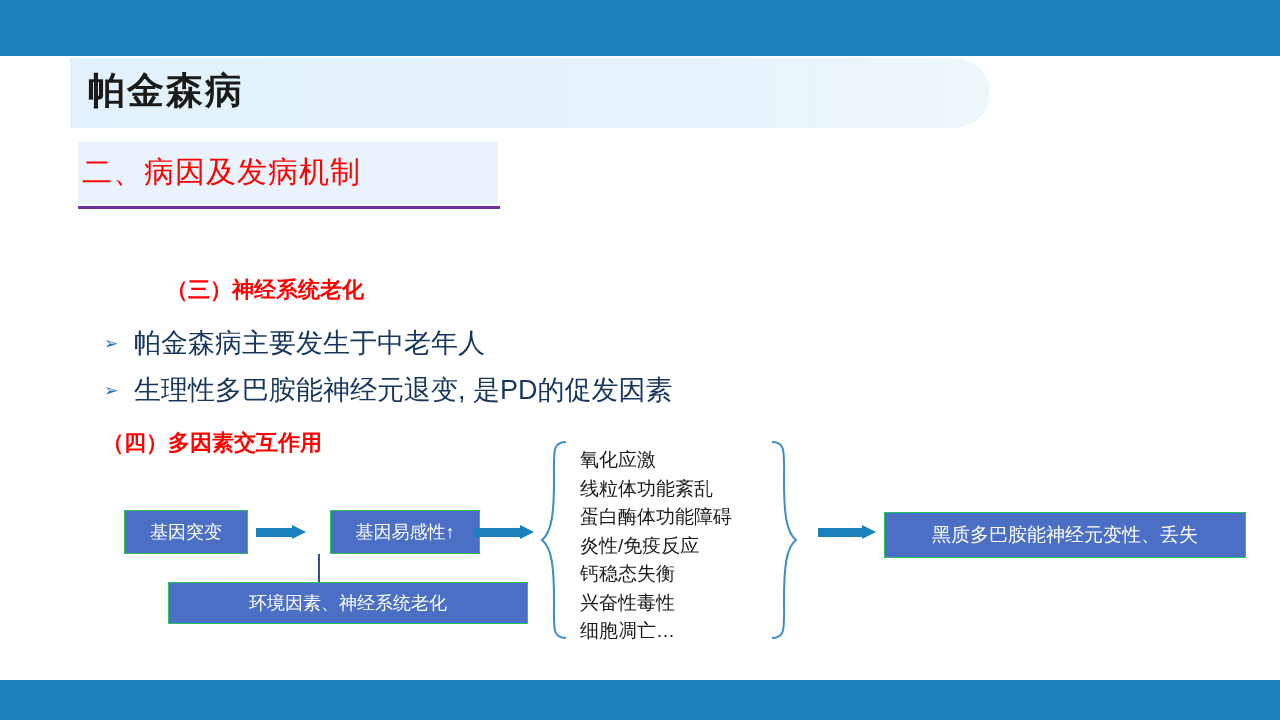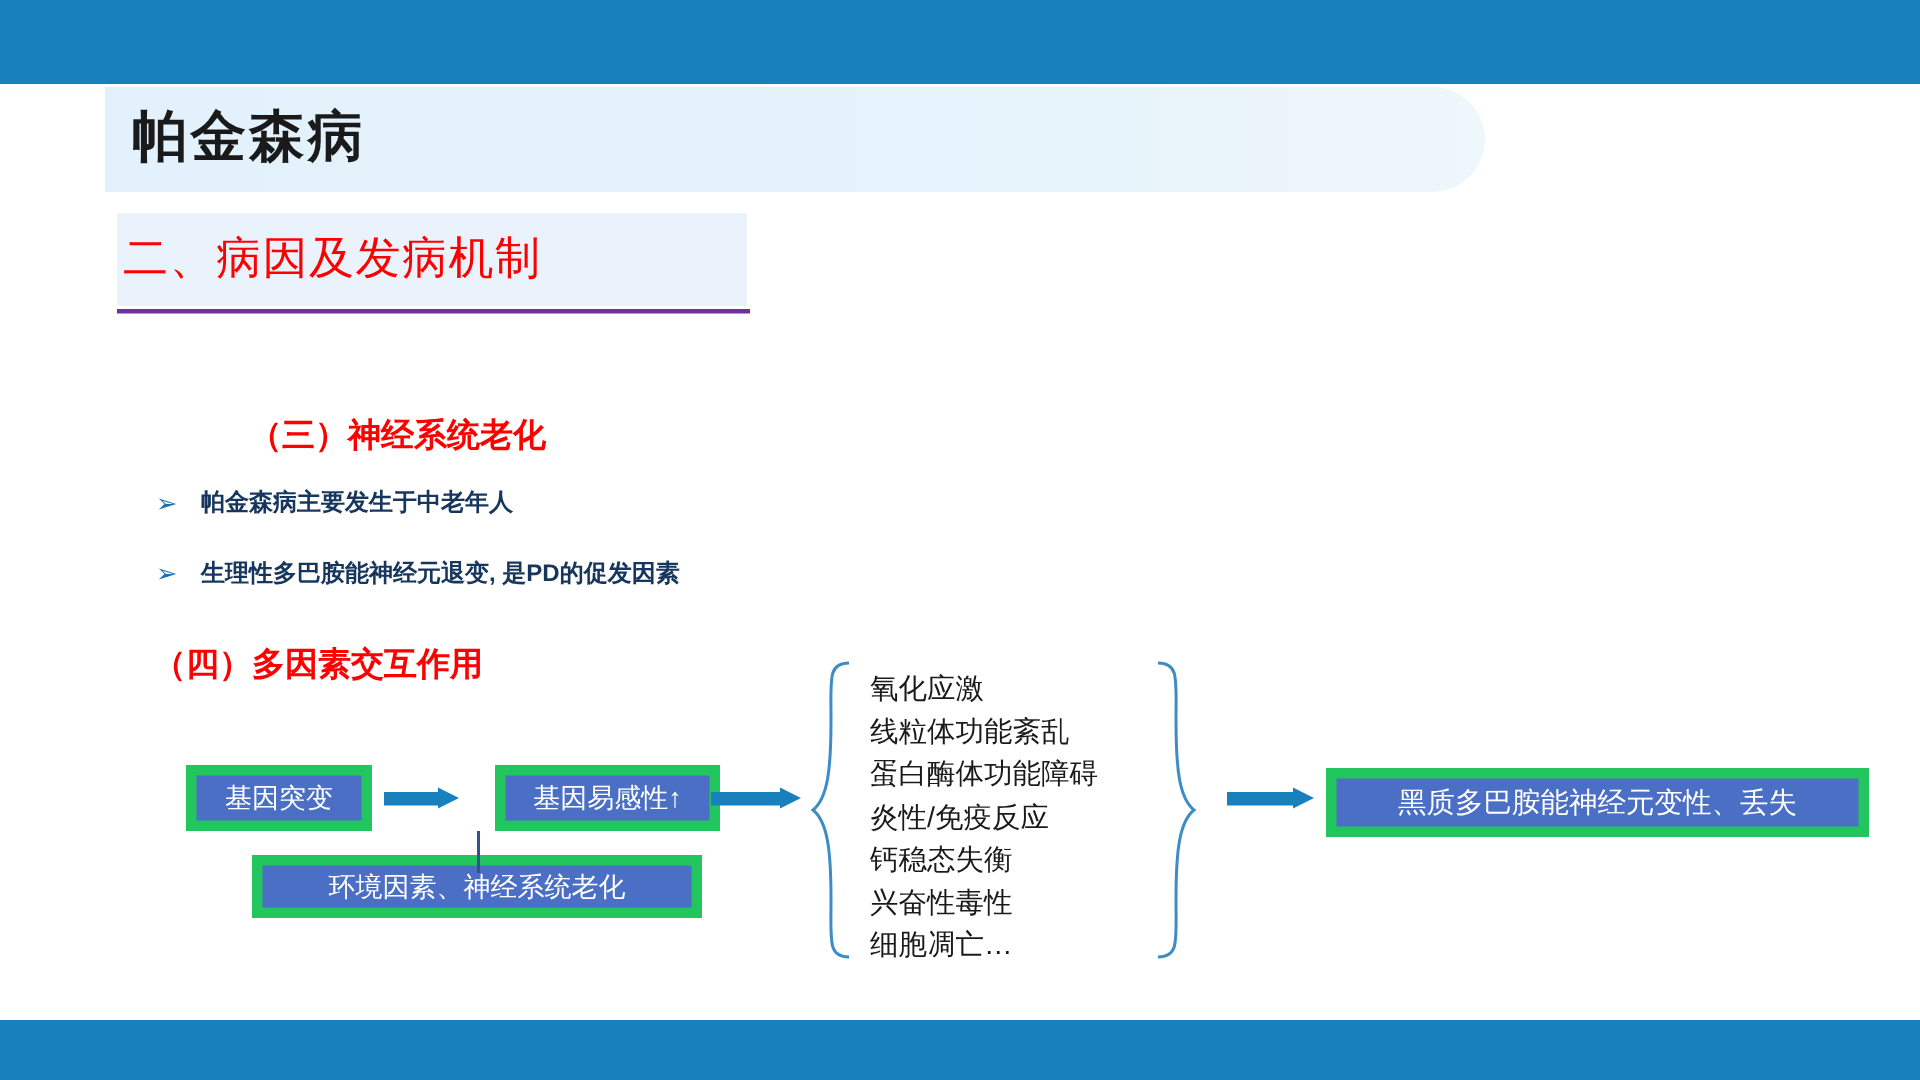--- a/index.html
+++ b/index.html
@@ -88,41 +88,41 @@
   }
   .bullet-1 { left: 104px; top: 325px; }
   .bullet-2 { left: 104px; top: 372px; }
   .bullet-icon {
     color: #1f6fb2;
     font-size: 17px;
     line-height: 1;
     width: 18px;
   }
   .bullet-text {
-    font-size: 16px;
-    font-weight: bold;
+    font-size: 27px;
+    font-weight: normal;
     color: #17365d;
     white-space: nowrap;
   }
   
   .node {
     position: absolute;
     background: #4a6fc4;
     color: #ffffff;
     font-size: 18px;
     display: flex;
     align-items: center;
     justify-content: center;
-    border: 7px solid #22c55e;
+    border: 1px solid #22c55e;
     box-sizing: border-box;
     text-align: center;
   }
   .node-gene-mutation { left: 124px; top: 510px; width: 124px; height: 44px; }
   .node-susceptibility { left: 330px; top: 510px; width: 150px; height: 44px; }
-  .node-environment { left: 168px; top: 570px; width: 300px; height: 42px; }
+  .node-environment { left: 168px; top: 582px; width: 360px; height: 42px; }
   .node-outcome { left: 884px; top: 512px; width: 362px; height: 46px; font-size: 19px; }
 
   
   .arrow {
     position: absolute;
     height: 14px;
     display: block;
   }
   .arrow .shaft {
     position: absolute;

